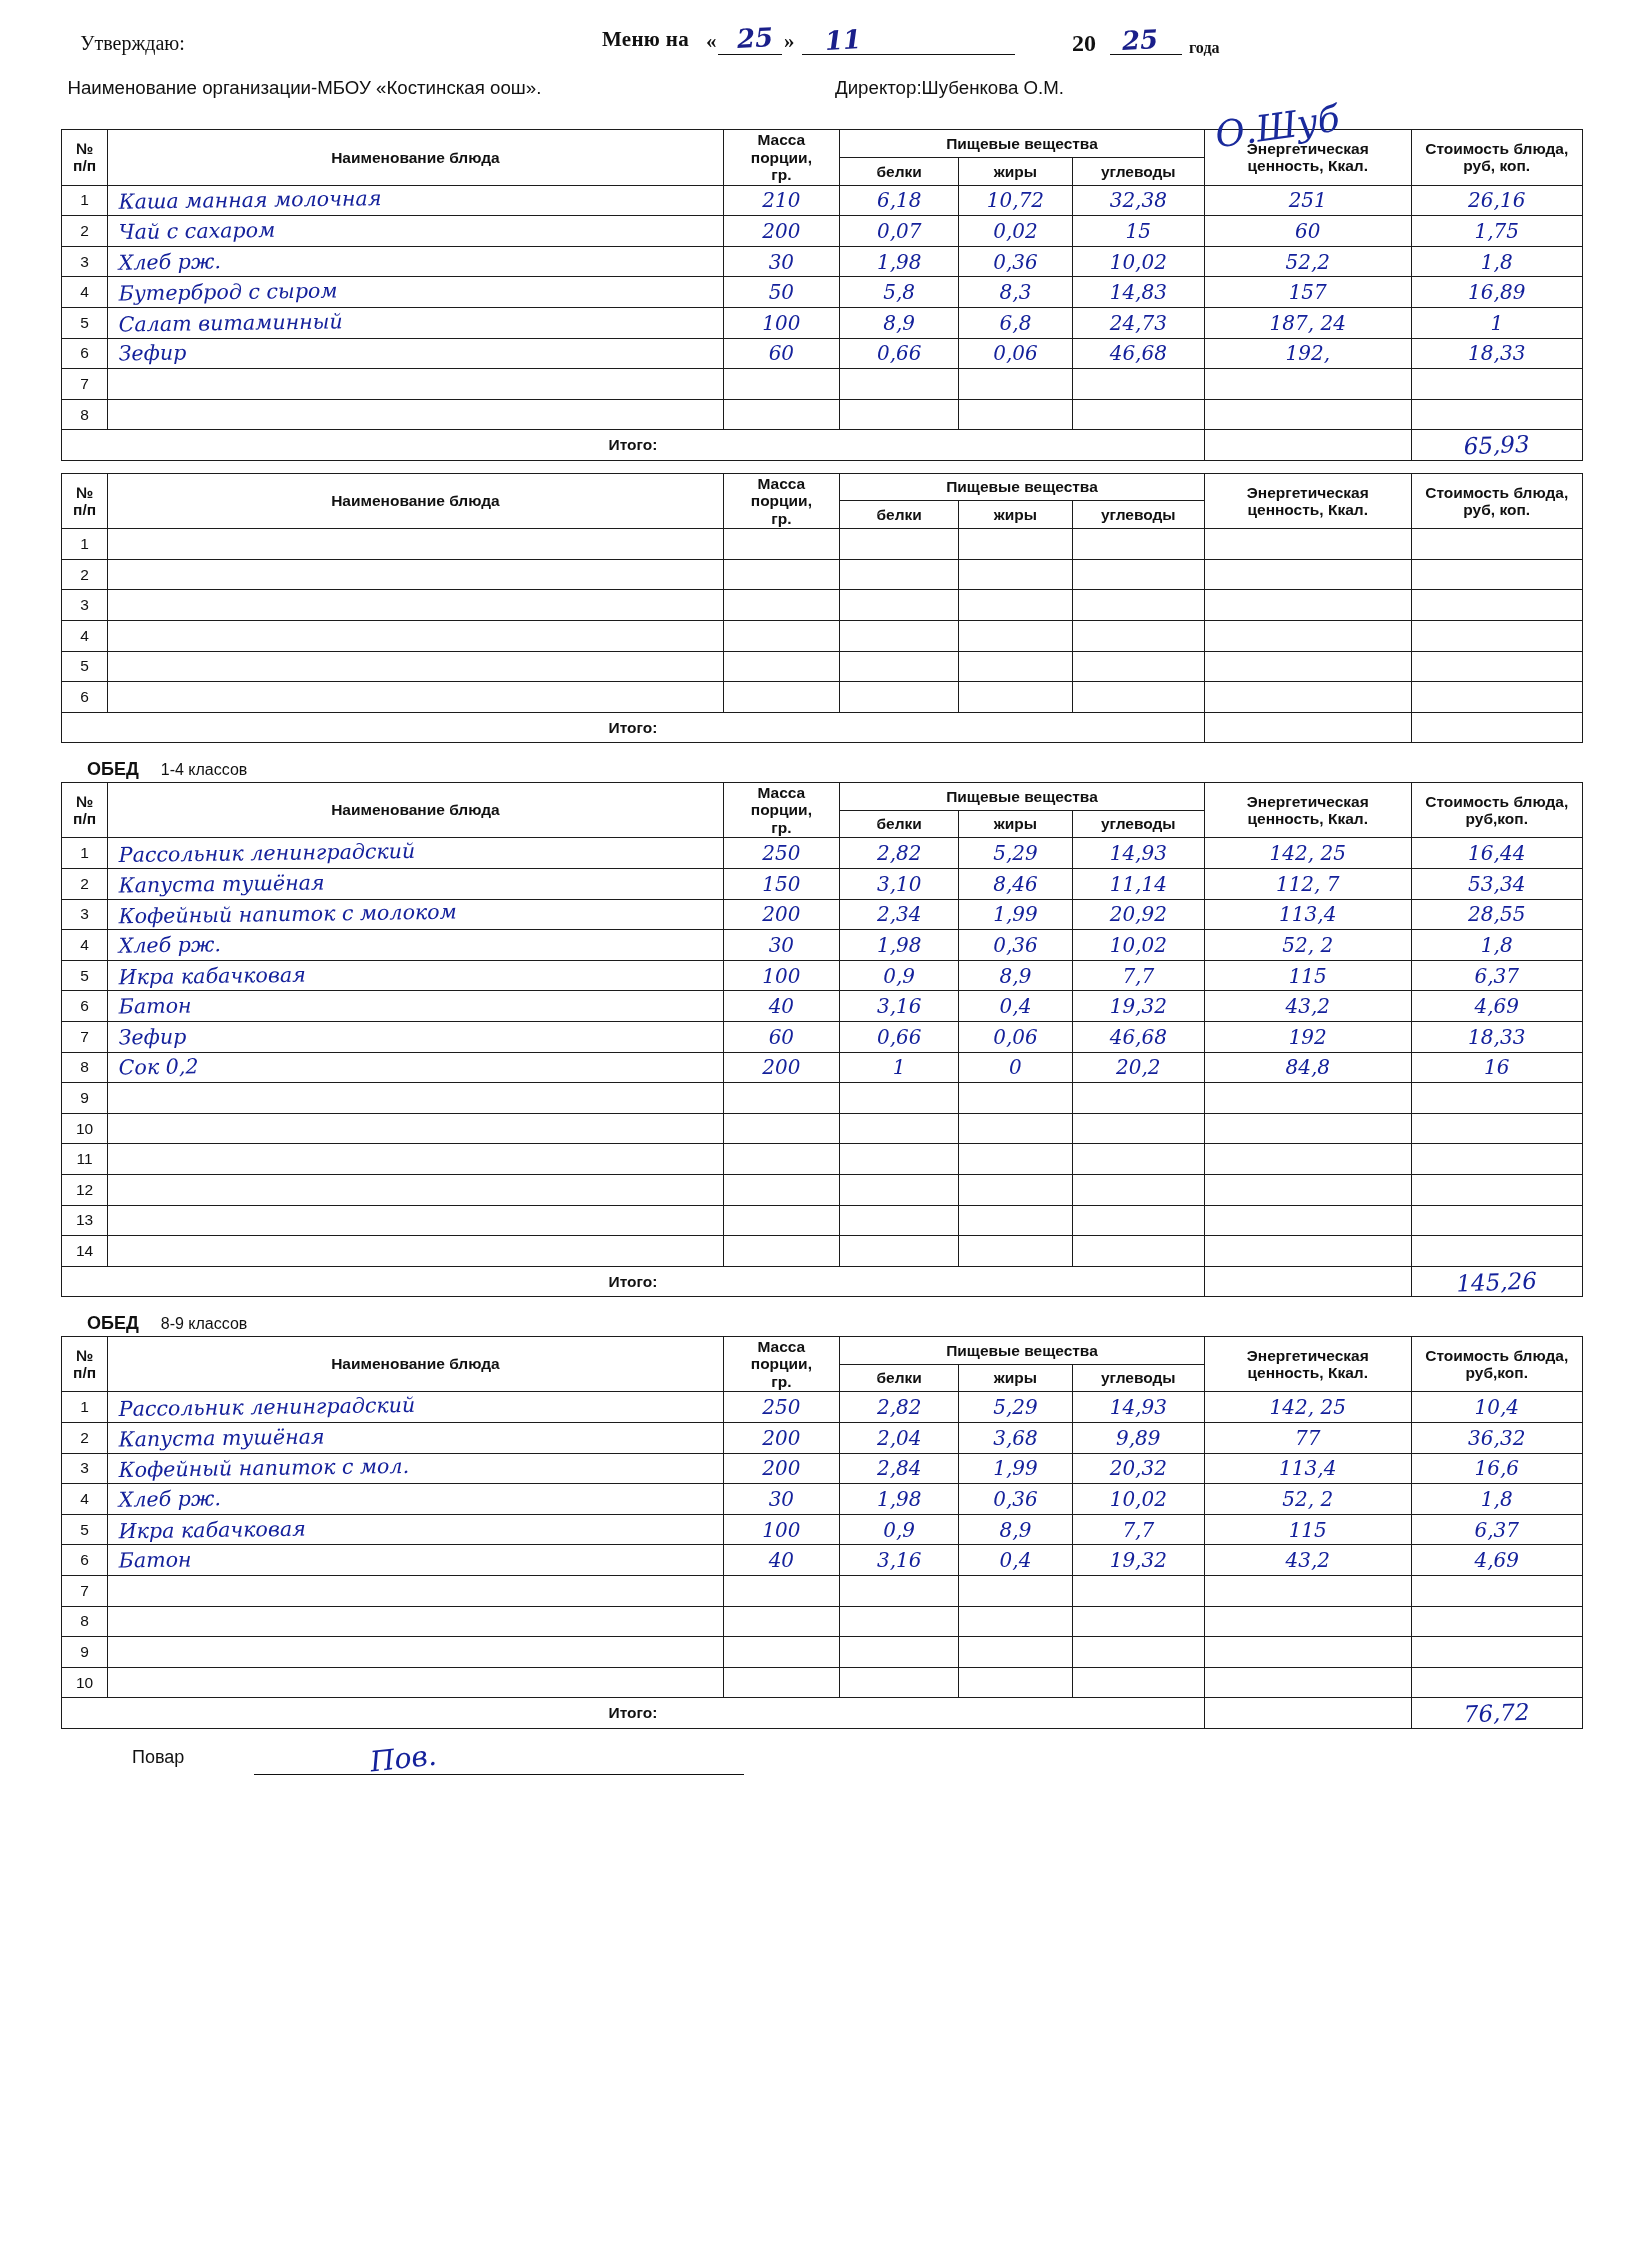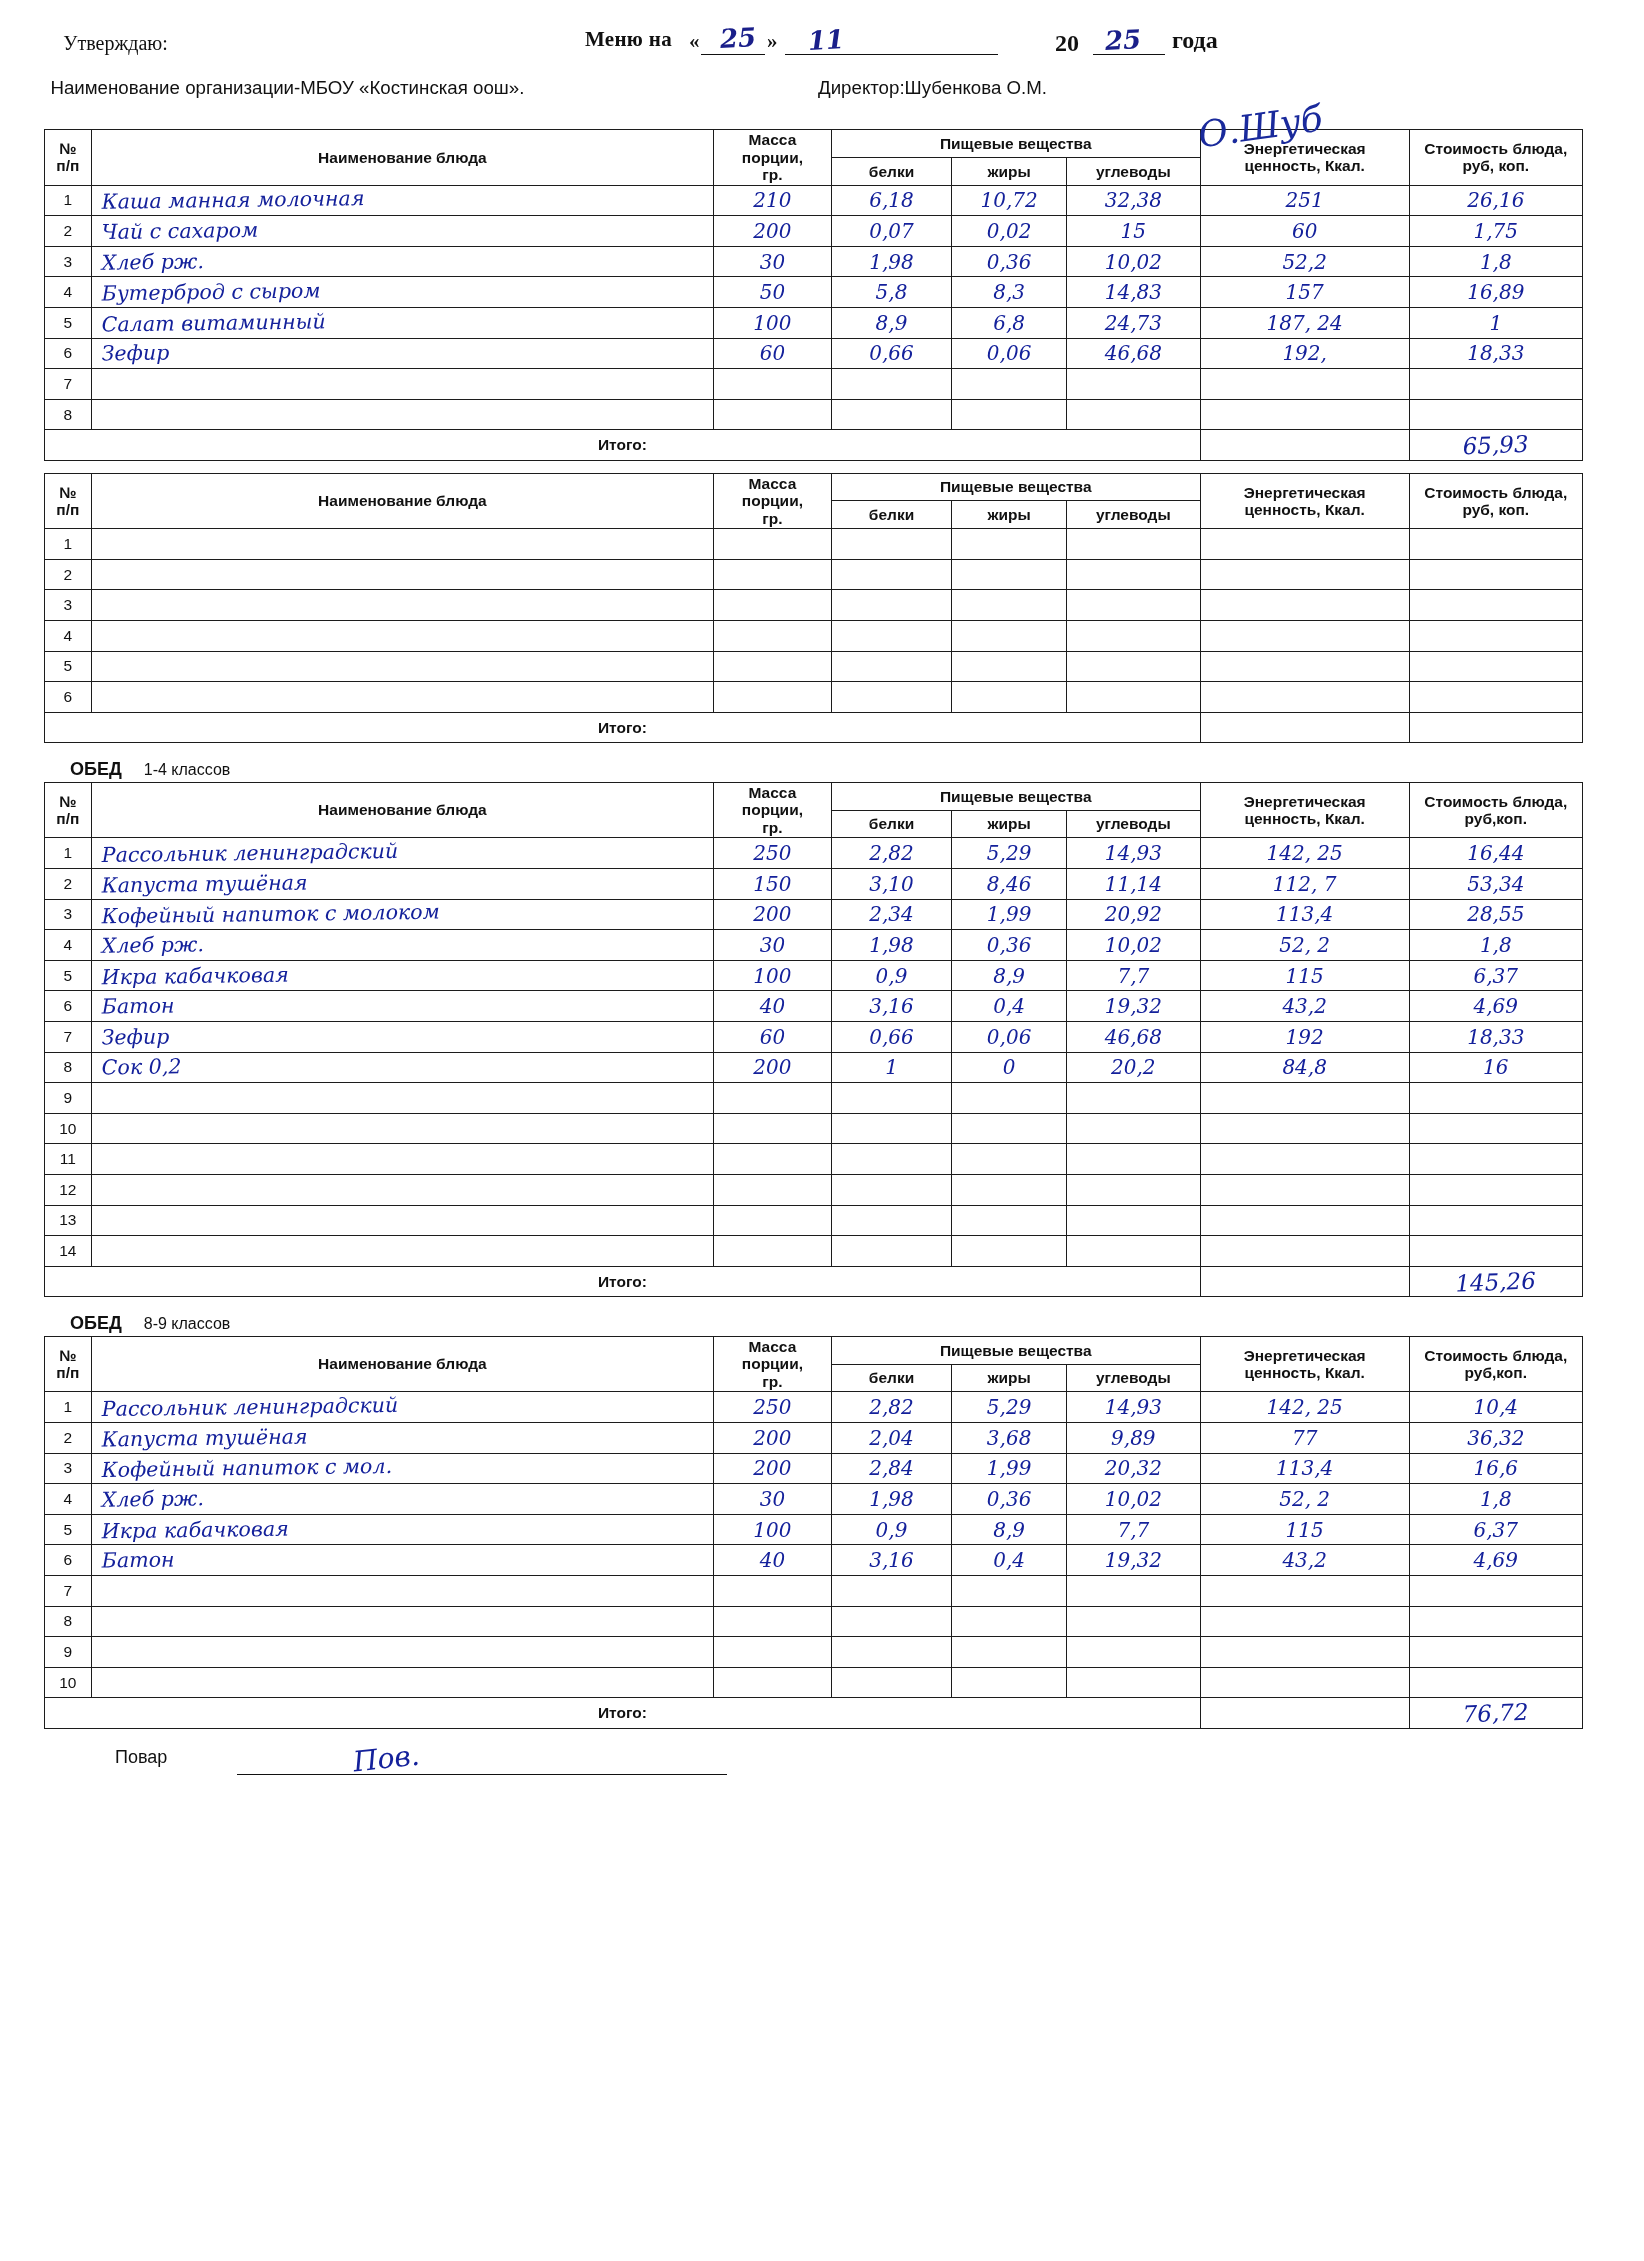--- a/index.html
+++ b/index.html
@@ -13,21 +13,21 @@
     font-family: "Liberation Serif", serif;
     color: #111;
     position: relative;
     overflow: hidden;
   }
   .page {
     position: relative;
     width: 1644px;
     height: 2261px;
     box-sizing: border-box;
-    padding: 26px 61px 0 44px;
+    padding: 26px 61px 0 61px;
   }
 
   
   .hdr-row1 {
     position: relative;
     height: 48px;
     font-size: 19.3px;
   }
   .utv {
     position: absolute;
@@ -69,21 +69,21 @@
     left: 1061px;
     top: -1.3px;
     font-size: 26px;
   }
   .u1 { position:absolute; left:657px; top:28px; width:64px; border-bottom:1.6px solid #111;}
   .u2 { position:absolute; left:741px; top:28px; width:213px; border-bottom:1.6px solid #111;}
   .u3 { position:absolute; left:1049px; top:28px; width:72px; border-bottom:1.6px solid #111;}
   .sep-q-left { position:absolute; left:645px; top:2.6px; font-size:21px; font-weight:bold;}
   .sep-q-right { position:absolute; left:723px; top:2.6px; font-size:21px; font-weight:bold;}
   .lbl-20 { position:absolute; left:1011px; top:3.9px; font-size:24px; font-weight:bold;}
-  .lbl-goda { position:absolute; left:1128px; top:1px; font-size:24px; font-weight:bold;}
+  .lbl-goda { position:absolute; left:1128px; top:13px; font-size:16px; font-weight:bold;}
 
   .hdr-row2 {
     position: relative;
     height: 55px;
     font-size: 20px;
   }
   .org {
     position: absolute;
     left: 6.4px;
     top: 2.6px;

